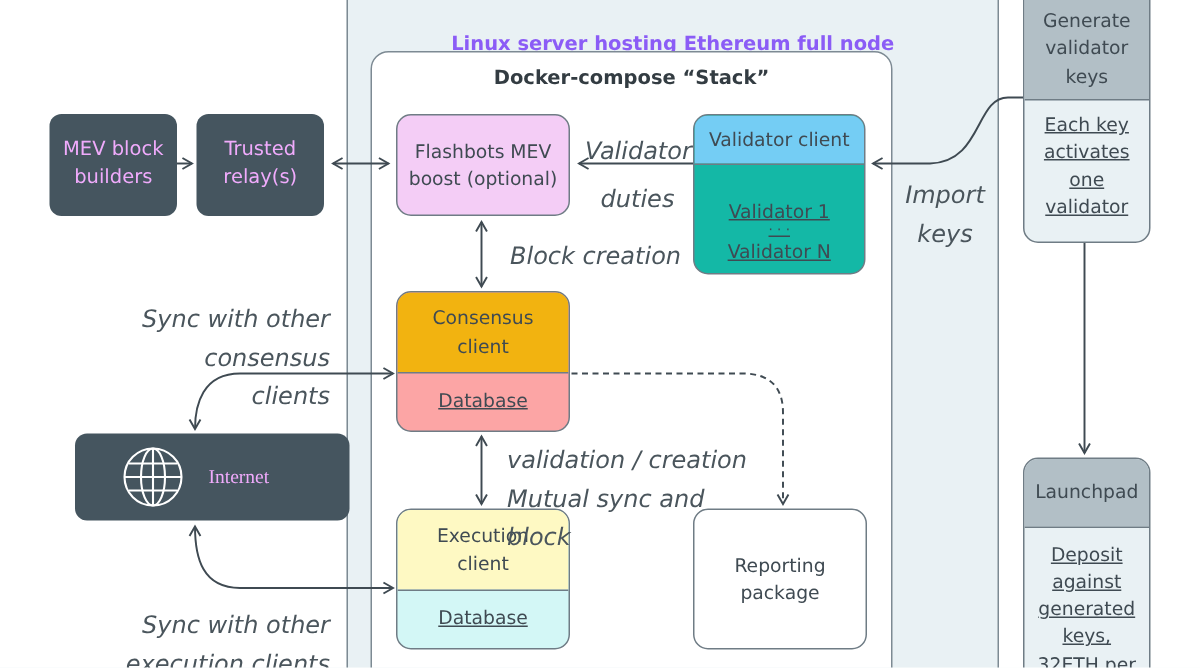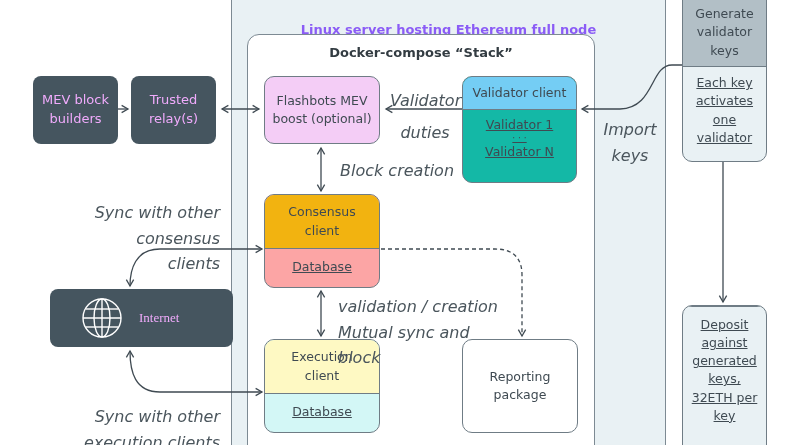--- a/index.html
+++ b/index.html
@@ -61,21 +61,21 @@
       <line x1="5" y1="30" x2="37" y2="30"></line>
     </svg>
   </span>
   <span style="margin-left:16px;font-size:13px;">Internet</span>
 </div>
 
 <div class="abs box txt" style="left:264px;top:76px;width:116px;height:68px;background:#f4cdf6;">Flashbots MEV boost (optional)</div>
 
 <div class="abs box" style="left:462px;top:76px;width:115px;height:107px;background:#14b8a6;">
   <div class="part txt" style="height:32px;background:#74cdf4;">Validator client</div>
-  <div class="part sep" style="padding-top:6px;text-align:center;line-height:1.45;">
+  <div class="part sep" style="padding-top:22px;text-align:center;line-height:1.45;">
     <div>Validator 1</div>
     <div style="font-size:9px;line-height:1;">· · ·</div>
     <div>Validator N</div>
   </div>
 </div>
 
 <div class="abs box" style="left:264px;top:194px;width:116px;height:94px;background:#fca5a5;">
   <div class="part txt" style="height:53px;background:#f2b310;padding:0 14px;">Consensus client</div>
   <div class="part txt sep" style="height:38px;">Database</div>
 </div>
@@ -86,20 +86,21 @@
 </div>
 
 <div class="abs box txt" style="left:462px;top:339px;width:116px;height:94px;background:#ffffff;padding:0 22px;">Reporting package</div>
 
 <div class="abs box" style="left:682px;top:-12px;width:85px;height:174px;background:#e9f1f4;">
   <div class="part txt" style="height:77px;background:#b2bfc6;padding:10px 6px 0;">Generate validator keys</div>
   <div class="part txt sep" style="height:88px;padding:0 8px;">Each key activates one validator</div>
 </div>
 
 <div class="abs box" style="left:682px;top:305px;width:85px;height:160px;background:#e9f1f4;">
+  <div class="part txt" style="height:45px;background:#b2bfc6;">Launchpad</div>
   <div class="part sep" style="text-align:center;line-height:1.45;padding:9px 4px 0;">Deposit against generated keys, 32ETH per key</div>
 </div>
 
 <div class="abs italic" style="left:390px;top:88px;width:70px;text-align:center;">
   <div>Validator</div>
   <div style="margin-top:6px;">duties</div>
 </div>
 <div class="abs italic" style="left:340px;top:158px;width:120px;">Block creation</div>
 <div class="abs italic" style="left:600px;top:117px;width:60px;text-align:center;">
   <div>Import</div>

